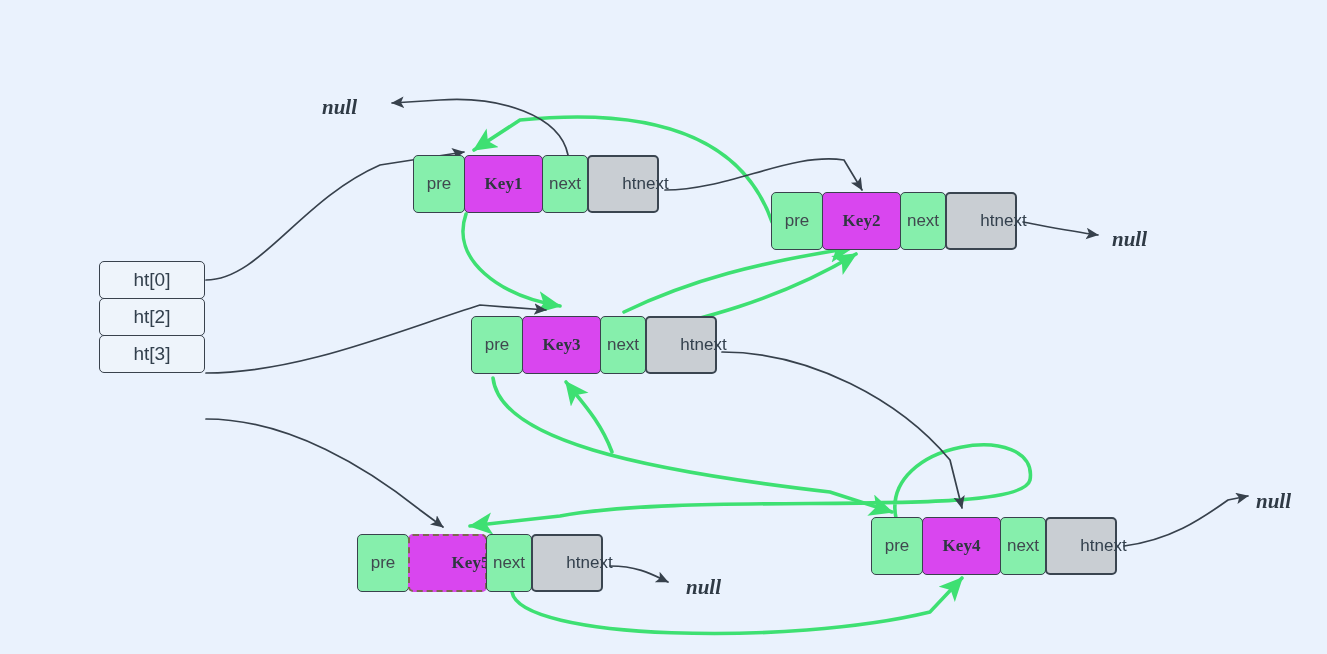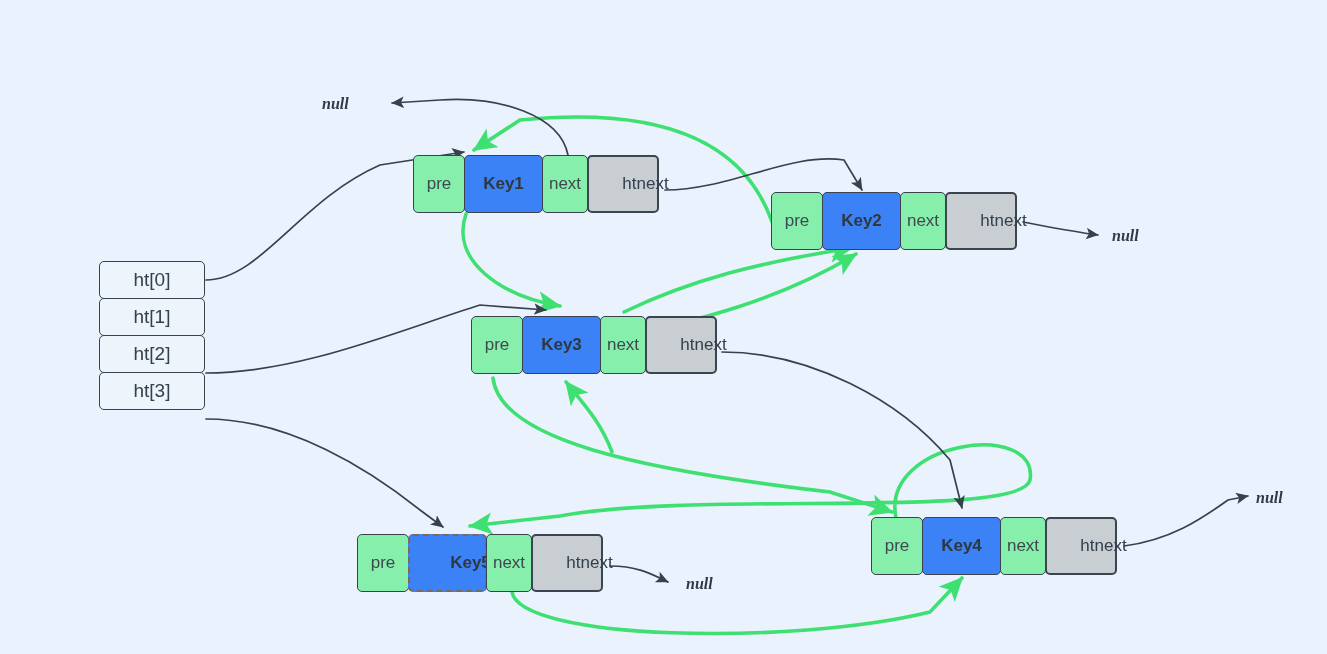--- a/index.html
+++ b/index.html
@@ -39,44 +39,45 @@
     border-radius:5px;
     display:flex;align-items:center;justify-content:center;
     background:#86efac;
     font-size:17px;color:#40484f;
     margin-left:-1px;
     position:relative;
   }
   .cell.pre{width:52px;}
   .cell.next{width:46px;}
   .cell.key{
-    background:#3b82f6;
+    background:#d946ef;
     font-weight:bold;
     color:#2f3840;
     font-size:17px;
+    font-family:Liberation Serif, serif;
   }
   .cell.htnext{
     background:#c9ced3;
     border:2px solid #3a4550;
     color:#33404d;
     padding-left:45px;
   }
   .cell.dashed{border-style:dashed;border-width:2px;border-color:#7d6a4e;padding-left:46px;}
 
   
   .n-h{height:58px;}
   .k-w{width:79px;}
   .ht-w{width:72px;}
 
   
   .null-label{
     position:absolute;
     font-style:italic;
     font-weight:bold;
-    font-size:16px;
+    font-size:21px;
     color:#2f3a45;
     font-family:"Liberation Serif", serif;
   }
 </style>
 </head>
 <body>
 
 <div id="stage">
 
   <svg class="layer" id="edges-green" viewBox="0 0 1327 654">
@@ -133,23 +134,20 @@
     </g>
   </svg>
 
   <div id="nodes">
 
     <div class="ht-array">
       <div class="ht-cell">
         <span>ht[0]</span>
       </div>
       <div class="ht-cell">
-        <span>ht[1]</span>
-      </div>
-      <div class="ht-cell">
         <span>ht[2]</span>
       </div>
       <div class="ht-cell">
         <span>ht[3]</span>
       </div>
     </div>
 
     <div class="node" style="left:414px;top:155px;">
       <div class="cell pre n-h">
         <span>pre</span>

